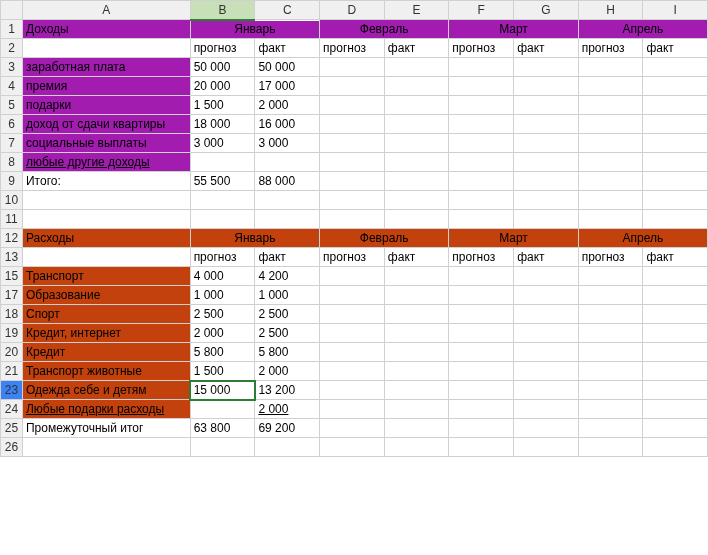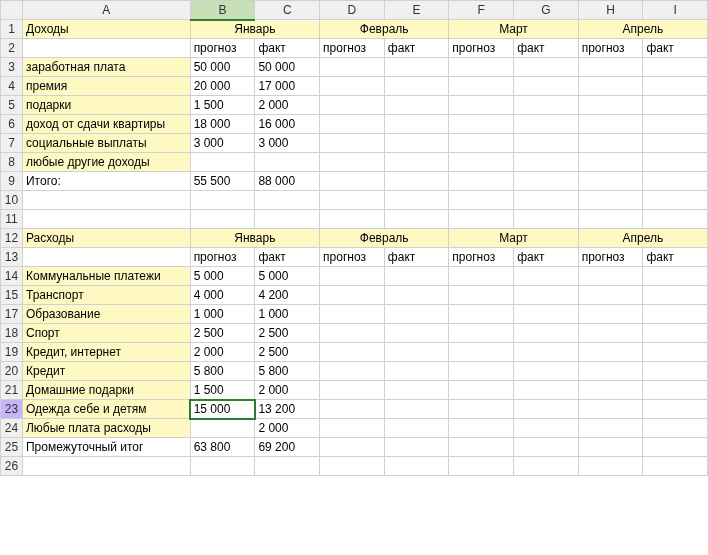--- a/index.html
+++ b/index.html
@@ -2,29 +2,29 @@
 <html><head>
 <meta charset="utf-8">
 <style>
 * { box-sizing: border-box; margin: 0; padding: 0; }
 body { font-family: Arial, sans-serif; font-size: 12px; background: #fff; overflow: hidden; }
 .sheet { border-collapse: collapse; width: 708px; }
 .sheet th, .sheet td { border: 1px solid #d0d0d0; height: 19px; padding: 0 3px; font-weight: normal; text-align: left; vertical-align: middle; white-space: nowrap; overflow: hidden; }
 .sheet th { background: #f0f0f0; color: #333; text-align: center; font-size: 12px; }
 .corner { background: #f0f0f0; width: 22px; }
 .rowhdr { background: #f0f0f0; text-align: center; width: 22px; font-size: 12px; color: #333; }
-.rowhdr.sel { background: #c4b5fd; }
+.rowhdr.sel { background: #3b82f6; }
 th.colhdr { width: 65px; }
 th.colhdr.wide { width: 168px; }
 th.colhdr.sel { background: #c8e0b8; border-bottom: 2px solid #2e7d32; }
 .num { text-align: right; }
-.orange { background: #fef9c3; }
-.blue { background: #fef9c3; }
+.orange { background: #a21caf; }
+.blue { background: #c2410c; }
 .selcell { outline: 2px solid #2e7d32; outline-offset: -1px; }
-.thick-bottom { border-bottom: 2px solid #000; }
+.thick-bottom { border-bottom: 2px solid #000; text-decoration: underline; }
 </style>
 </head>
 <body>
 
 <table class="sheet">
 <tbody>
       <tr>
   <th class="corner"></th>
   <th class="colhdr wide">A</th>
   <th class="colhdr sel">B</th>
@@ -186,32 +186,20 @@
   <td>факт</td>
   <td>прогноз</td>
   <td>факт</td>
   <td>прогноз</td>
   <td>факт</td>
   <td>прогноз</td>
   <td>факт</td>
 </tr>
 
 <tr>
-        <th class="rowhdr">14</th>
-        <td class="blue">Коммунальные платежи</td>
-        <td class="num">5 000</td>
-        <td class="num">5 000</td>
-        <td></td>
-        <td></td>
-        <td></td>
-        <td></td>
-        <td></td>
-        <td></td>
-      </tr>
-<tr>
         <th class="rowhdr">15</th>
         <td class="blue">Транспорт</td>
         <td class="num">4 000</td>
         <td class="num">4 200</td>
         <td></td>
         <td></td>
         <td></td>
         <td></td>
         <td></td>
         <td></td>
@@ -259,21 +247,21 @@
         <td class="num">5 800</td>
         <td></td>
         <td></td>
         <td></td>
         <td></td>
         <td></td>
         <td></td>
       </tr>
 <tr>
         <th class="rowhdr">21</th>
-        <td class="blue">Домашние подарки</td>
+        <td class="blue">Транспорт животные</td>
         <td class="num">1 500</td>
         <td class="num">2 000</td>
         <td></td>
         <td></td>
         <td></td>
         <td></td>
         <td></td>
         <td></td>
       </tr>
 <tr>
@@ -283,21 +271,21 @@
         <td class="num">13 200</td>
         <td></td>
         <td></td>
         <td></td>
         <td></td>
         <td></td>
         <td></td>
       </tr>
 <tr>
         <th class="rowhdr">24</th>
-        <td class="blue thick-bottom">Любые плата расходы</td>
+        <td class="blue thick-bottom">Любые подарки расходы</td>
         <td class="num thick-bottom"></td>
         <td class="num thick-bottom">2 000</td>
         <td></td>
         <td></td>
         <td></td>
         <td></td>
         <td></td>
         <td></td>
       </tr>
 

